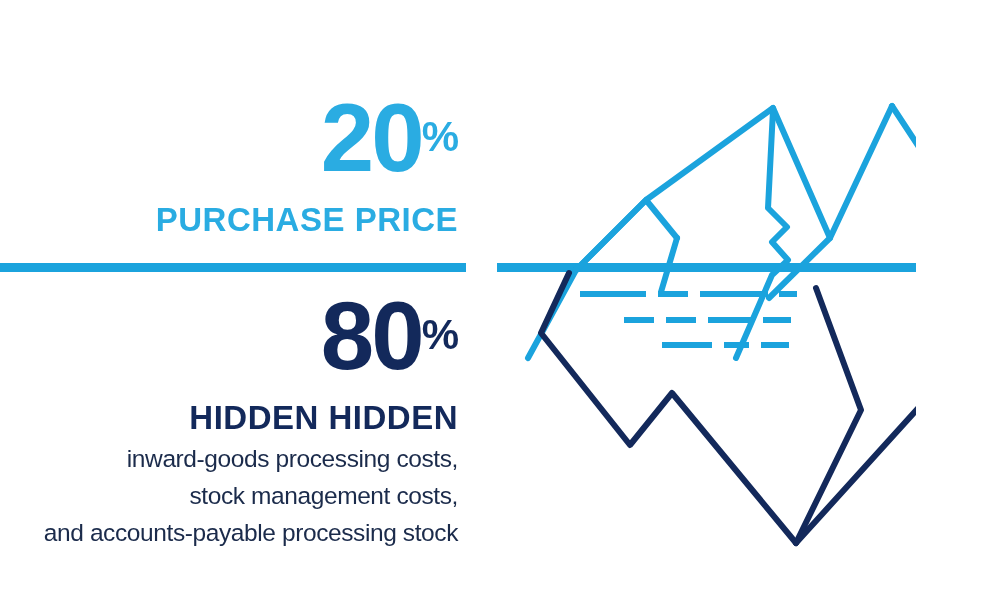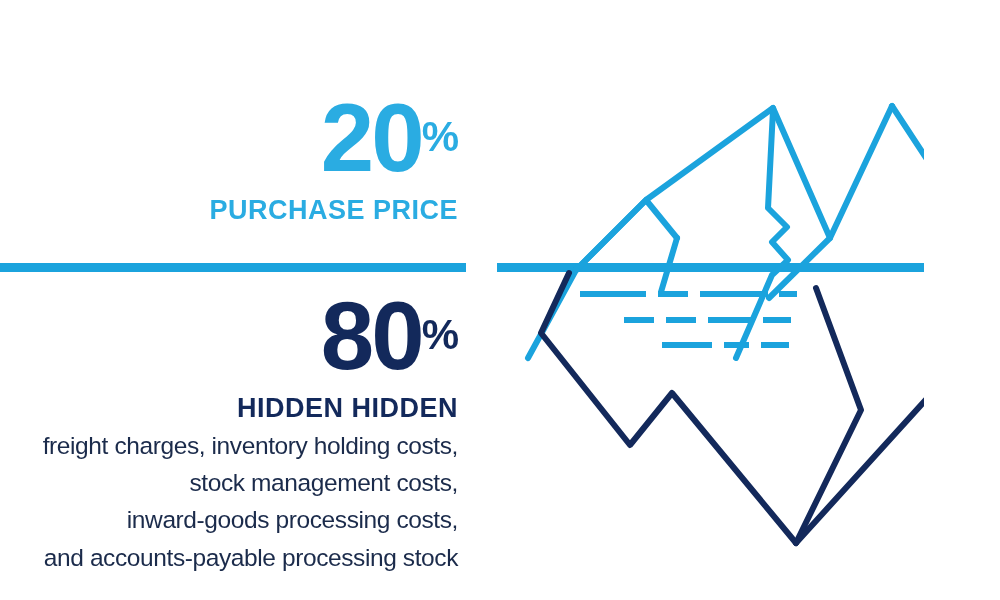--- a/index.html
+++ b/index.html
@@ -7,21 +7,20 @@
     padding: 0;
     background: #ffffff;
   }
   #stage {
     position: relative;
     width: 916px;
     height: 600px;
     background: #ffffff;
     overflow: hidden;
     font-family: "Liberation Sans", sans-serif;
-    padding-left: 8px;
   }
 
   
   .text-col {
     position: absolute;
     left: 0;
     top: 0;
     width: 470px;
     height: 600px;
   }
@@ -59,24 +58,24 @@
     vertical-align: super;
     position: relative;
     top: -14px;
     left: 0px;
     letter-spacing: -1px;
   }
 
   .stat-label {
     display: block;
     font-family: "Liberation Sans", sans-serif;
-    font-size: 27px;
+    font-size: 33px;
     font-weight: bold;
     letter-spacing: 0.5px;
-    margin-top: 12px;
+    margin-top: 18px;
     white-space: nowrap;
   }
 
   .stat-top .stat-number,
   .stat-top .stat-pct,
   .stat-top .stat-label { color: #2AACE2; }
 
   .stat-bottom .stat-number,
   .stat-bottom .stat-pct,
   .stat-bottom .stat-label { color: #13295B; }
@@ -124,23 +123,22 @@
         <span class="stat-number">20</span><span class="stat-pct">%</span>
       </span>
       <span class="stat-label">PURCHASE PRICE</span>
     </div>
 
     <div class="stat-block stat-bottom">
       <span class="stat-number-row">
         <span class="stat-number">80</span><span class="stat-pct">%</span>
       </span>
       <span class="stat-label">HIDDEN HIDDEN</span>
-      <span class="stat-desc">freight charges, inventory holding costs,</span>
+      <span class="stat-desc">inward-goods processing costs,</span>
       <span class="stat-desc">stock management costs,</span>
-      <span class="stat-desc">inward-goods processing costs,</span>
       <span class="stat-desc">and accounts-payable processing stock</span>
     </div>
 
   </div>
 
   <div class="waterline waterline-left"></div>
   <div class="waterline waterline-right"></div>
 
   <svg id="iceberg" viewBox="0 0 500 470">
 

